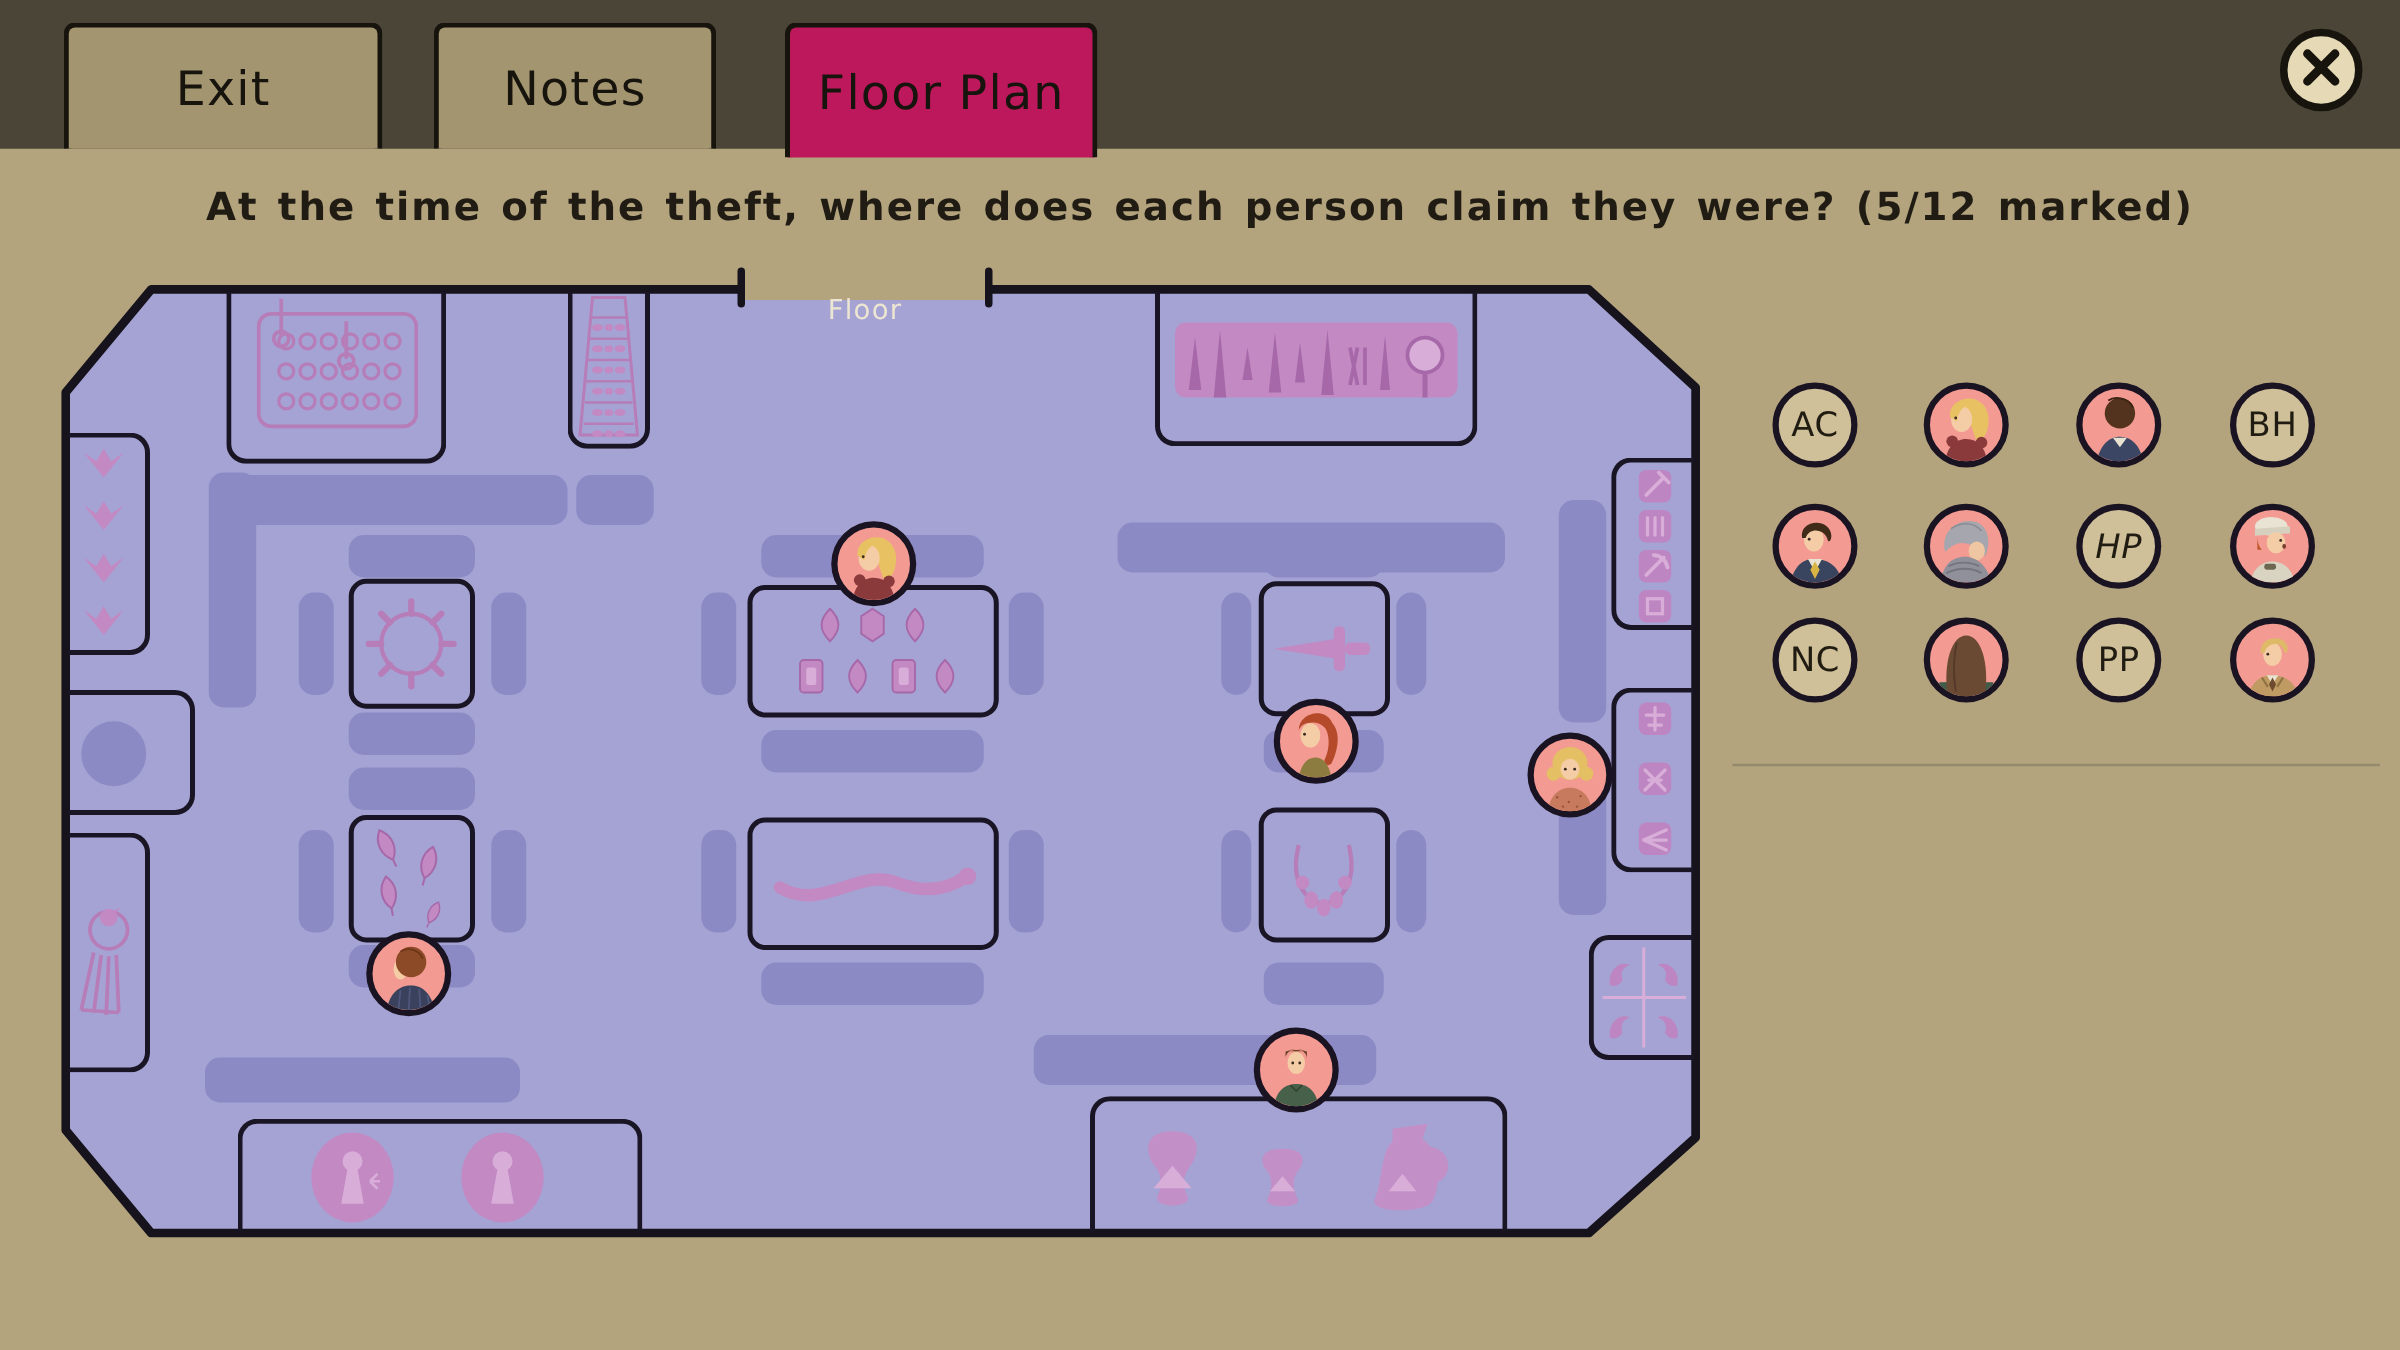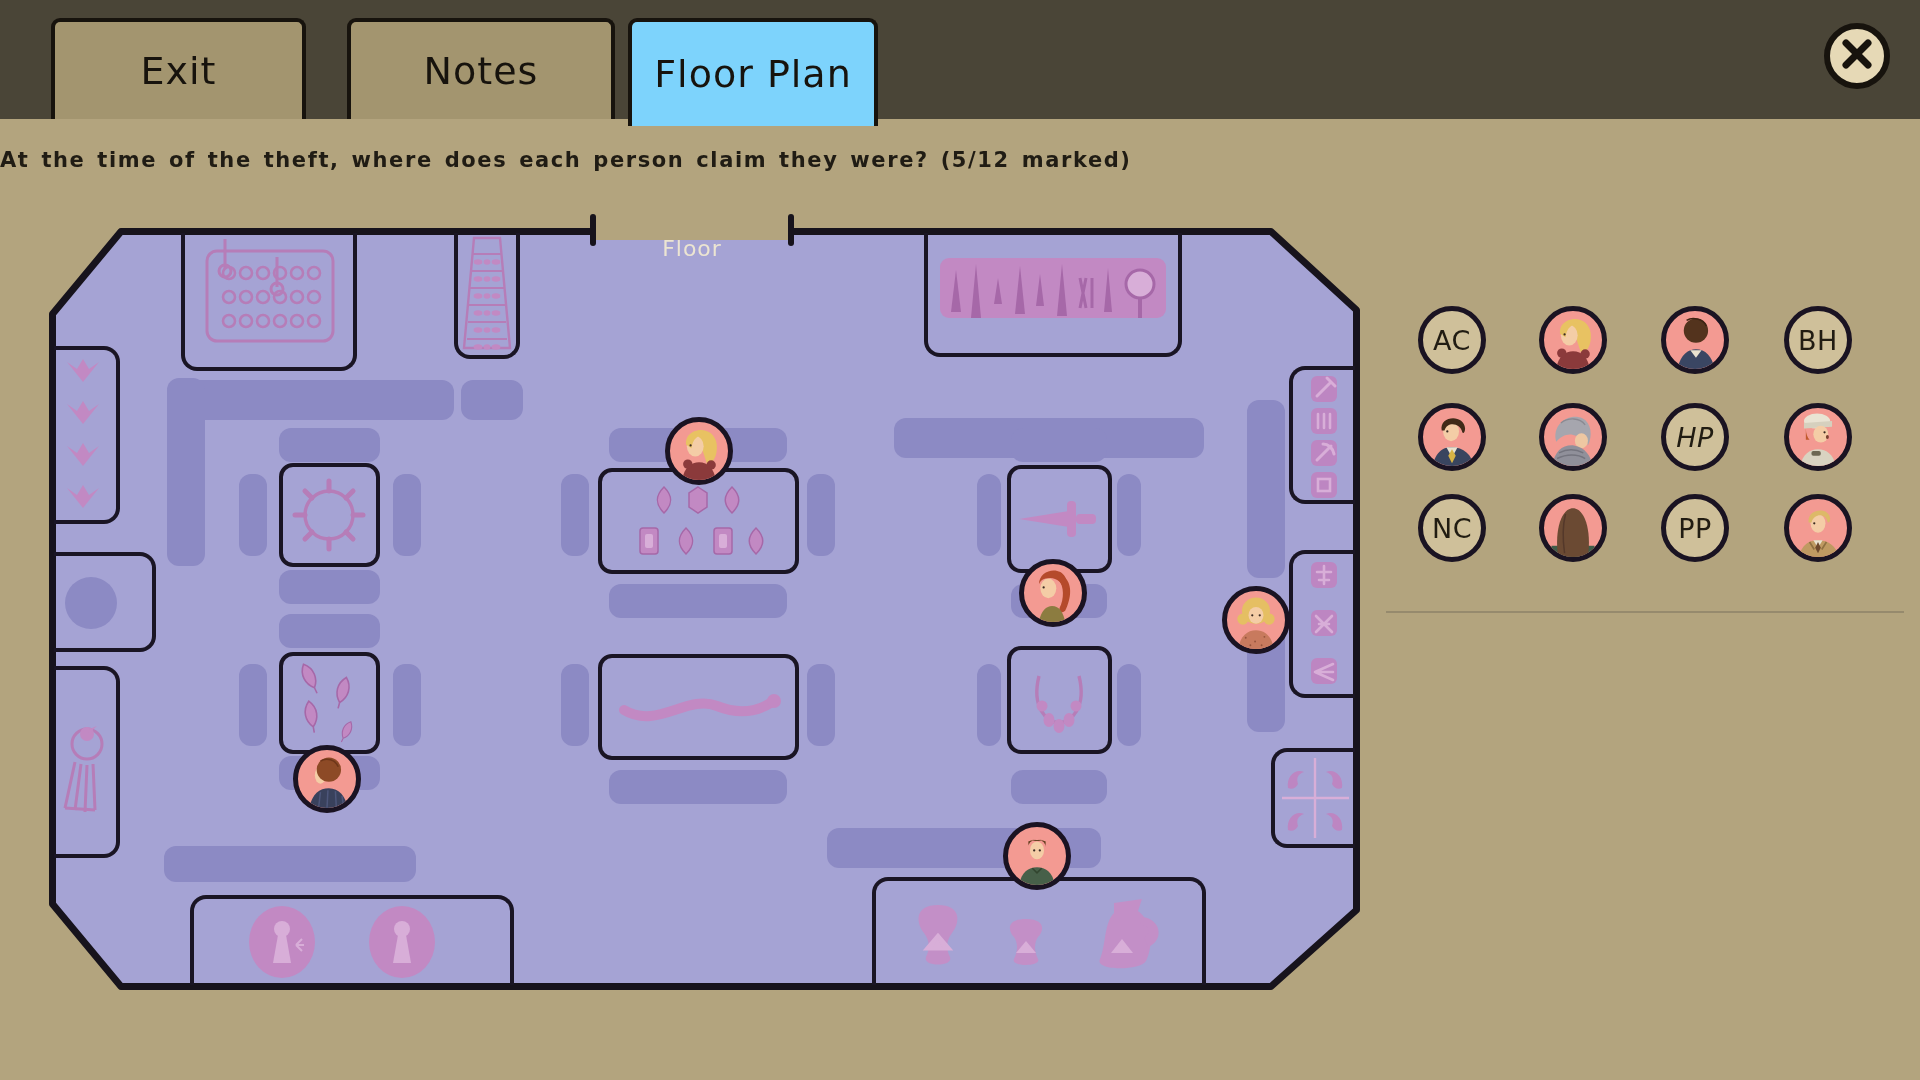--- a/index.html
+++ b/index.html
@@ -11,30 +11,30 @@
   }
   
   .header{position:absolute;left:0;top:0;width:1920px;height:119px;background:#4a4537;}
   .tab{
     position:absolute;top:18px;height:101px;box-sizing:border-box;
     border:4px solid #17130d;border-bottom:none;border-radius:9px 9px 0 0;
     background:#a3956f;color:#17130d;
     display:flex;align-items:center;justify-content:center;
     font-size:38px;letter-spacing:1px;cursor:pointer;z-index:1;
   }
-  .tab.active{background:#7dd3fc;height:108px;z-index:3;}
+  .tab.active{background:#be185d;height:108px;z-index:3;}
   .close-btn{
     position:absolute;left:1824px;top:23px;width:66px;height:66px;box-sizing:border-box;
     border:6px solid #17130d;border-radius:50%;background:#e6d9b6;cursor:pointer;
     display:flex;align-items:center;justify-content:center;z-index:4;
   }
   
   .question{
-    position:absolute;left:0;top:148px;width:1920px;
-    font-size:21px;font-weight:bold;letter-spacing:1.6px;word-spacing:3px;color:#201c14;
+    position:absolute;left:0;top:148px;width:1920px;text-align:center;
+    font-size:31px;font-weight:bold;letter-spacing:1.6px;word-spacing:3px;color:#201c14;
   }
   
   .map-area{position:absolute;left:49px;top:228px;width:1311px;height:762px;}
   .map-base{position:absolute;left:0;top:0;}
   .bench{position:absolute;background:#8c8ac4;border-radius:12px;}
   .case{
     position:absolute;box-sizing:border-box;border:4px solid #1a1524;border-radius:14px;
     display:flex;align-items:center;justify-content:center;overflow:hidden;
   }
   .case.attach-top{border-top:none;border-radius:0 0 16px 16px;}
@@ -57,21 +57,21 @@
   .token svg{display:block;}
   
   .divider{position:absolute;left:1386px;top:611px;width:518px;height:2px;background:#8a7f66;opacity:.7;}
 </style>
 </head>
 <body>
 
 <div class="header">
   <div id="tabs">
       <div class="tab" style="left: 51px; width: 255px;">Exit</div>
-      <div class="tab" style="left: 347px; width: 268px;">Notes</div>
+      <div class="tab" style="left: 347px; width: 226px;">Notes</div>
       <div class="tab active" style="left: 628px; width: 250px;">Floor Plan</div>
     </div>
   <div class="close-btn">
     <span>
       <svg width="34" height="34" viewBox="0 0 34 34">
         <line x1="6" y1="6" x2="28" y2="28" stroke="#17130d" stroke-width="7" stroke-linecap="round"></line>
         <line x1="28" y1="6" x2="6" y2="28" stroke="#17130d" stroke-width="7" stroke-linecap="round"></line>
       </svg>
     </span>
   </div>

